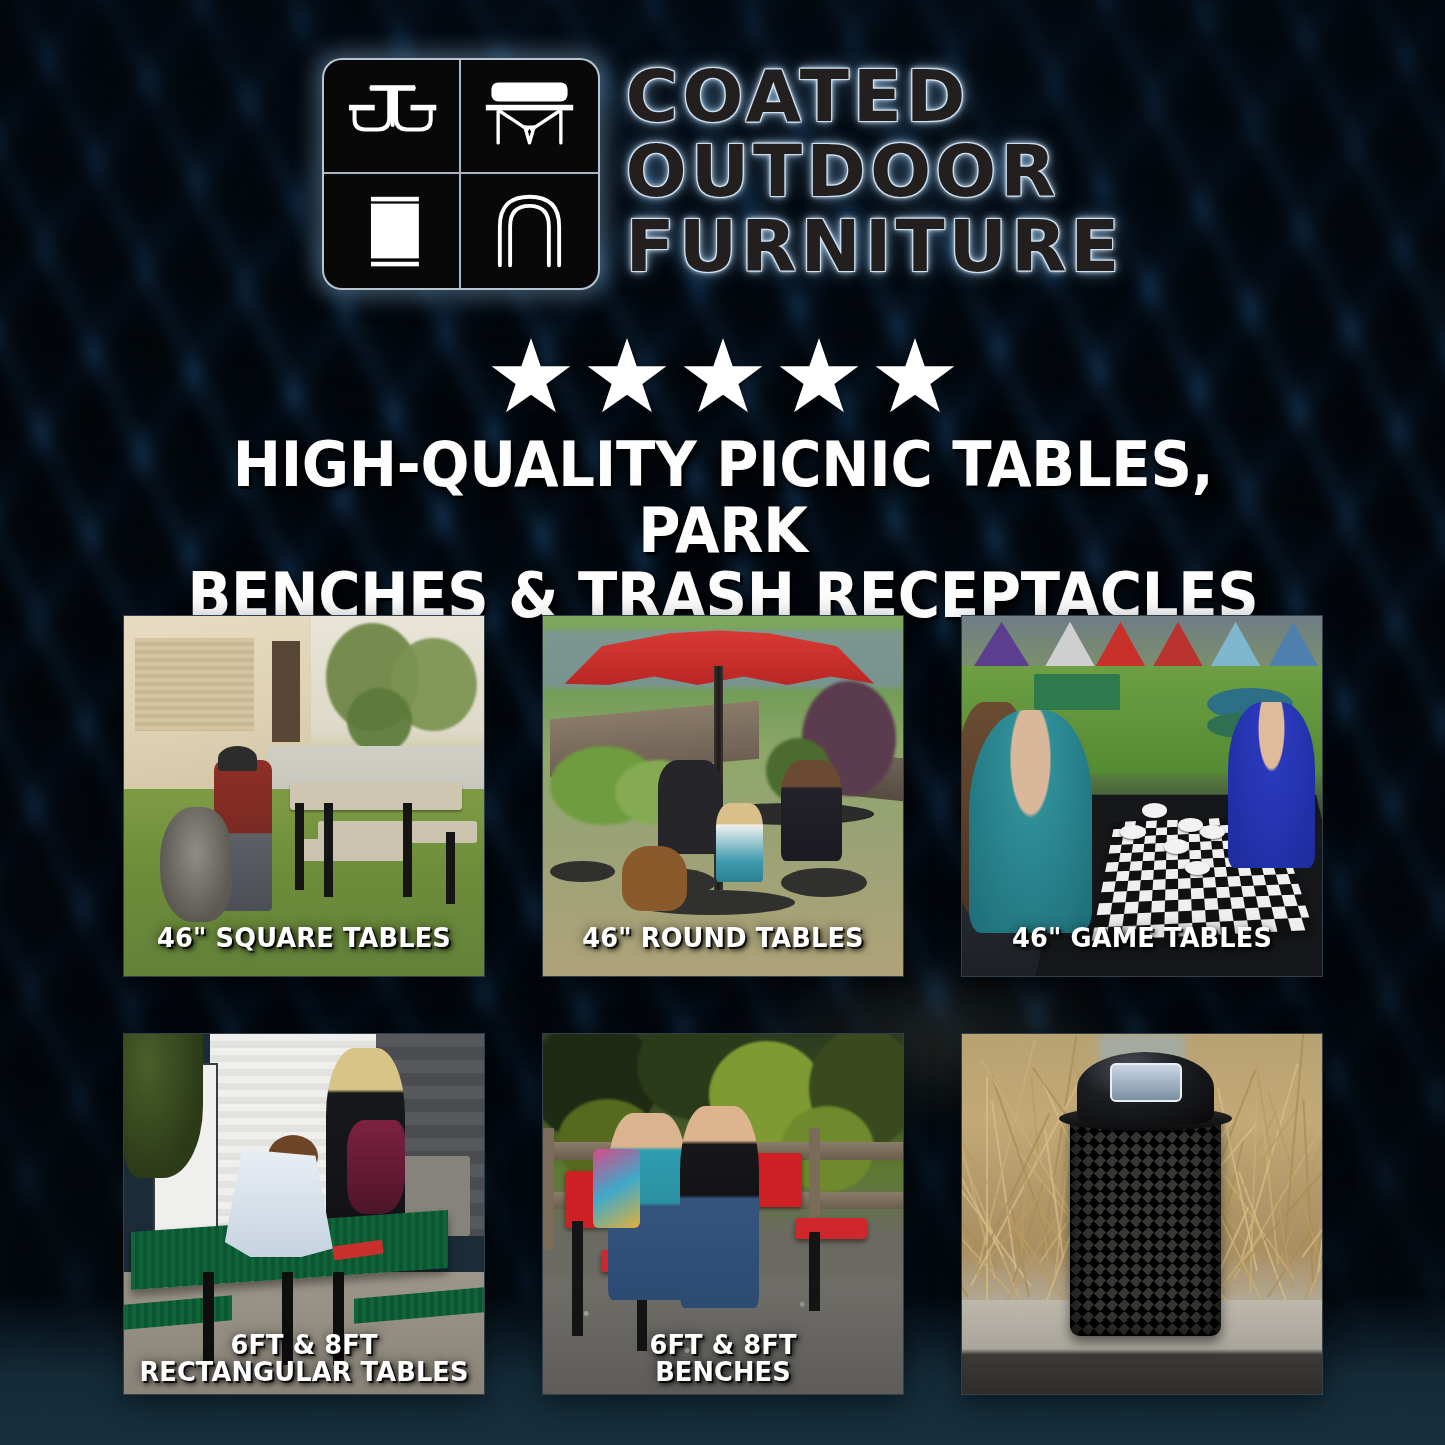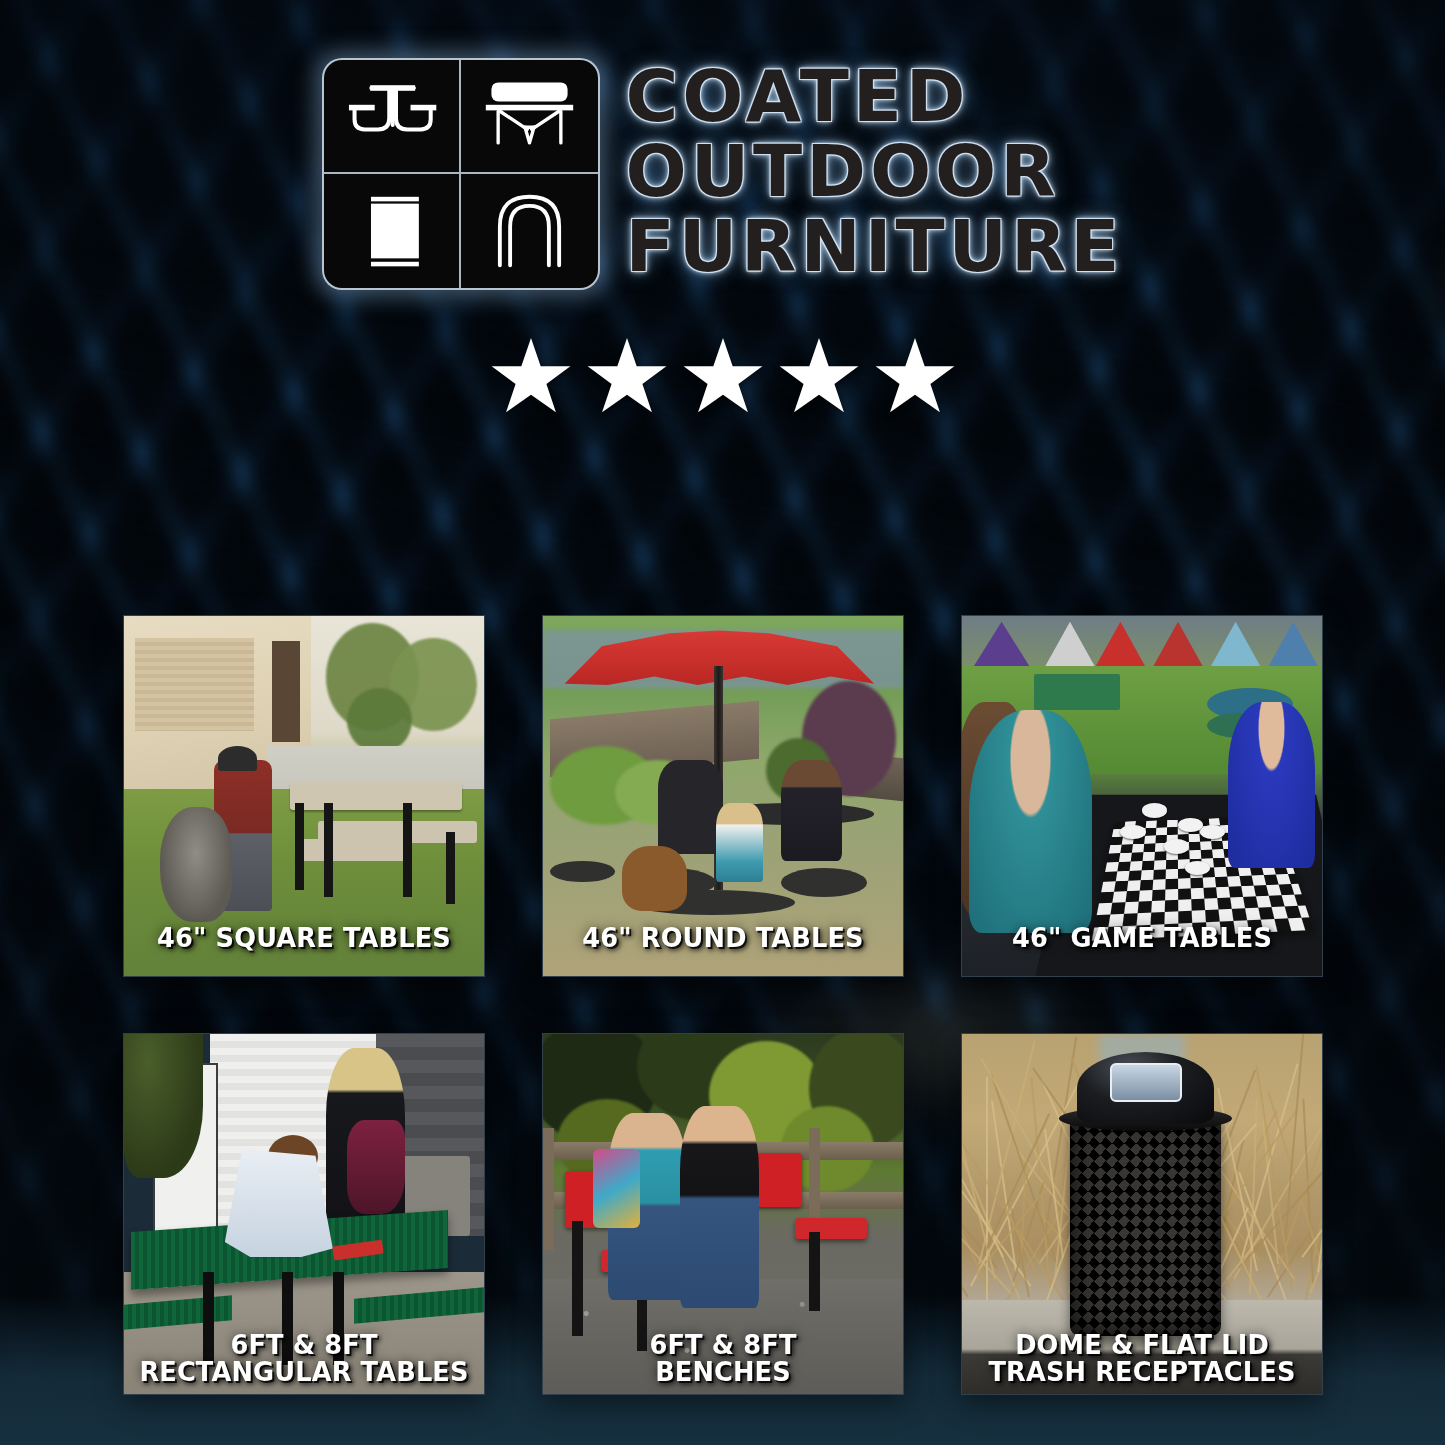--- a/index.html
+++ b/index.html
@@ -372,20 +372,24 @@
         <path d="M50 0 L61.8 34.5 L98 34.5 L68.8 56.0 L80.4 90.5 L50 69.0 L19.6 90.5 L31.2 56.0 L2 34.5 L38.2 34.5 Z" fill="#ffffff"></path>
       </svg>
       <svg class="star" viewBox="0 0 100 95">
         <path d="M50 0 L61.8 34.5 L98 34.5 L68.8 56.0 L80.4 90.5 L50 69.0 L19.6 90.5 L31.2 56.0 L2 34.5 L38.2 34.5 Z" fill="#ffffff"></path>
       </svg>
       <svg class="star" viewBox="0 0 100 95">
         <path d="M50 0 L61.8 34.5 L98 34.5 L68.8 56.0 L80.4 90.5 L50 69.0 L19.6 90.5 L31.2 56.0 L2 34.5 L38.2 34.5 Z" fill="#ffffff"></path>
       </svg>
     </div>
 
+  <div class="headline">
+    <span class="hl-line">HIGH-QUALITY PICNIC TABLES, PARK</span>
+    <span class="hl-line">BENCHES &amp; TRASH RECEPTACLES</span>
+  </div>
 
   <div class="grid">
 
     <div class="tile">
       <div class="photo t1-bg">
         <div class="t1-tree" style="left:56%;top:2%;width:26%;height:30%"></div>
         <div class="t1-tree" style="left:74%;top:6%;width:24%;height:26%;background:#7b9350"></div>
         <div class="t1-tree" style="left:62%;top:20%;width:18%;height:18%;background:#5c7a3a"></div>
         <div class="t1-house"></div>
         <div class="t1-garage"></div>
@@ -615,20 +619,16 @@
             <div style="position:absolute;left:42.39999999999998%;bottom:32%;width:2px;height:62%;background:#c9ae76;opacity:.75;transform:rotate(26deg);transform-origin:bottom center;"></div>
             <div style="position:absolute;left:49.69999999999993%;bottom:37%;width:2px;height:29%;background:#b99b62;opacity:.75;transform:rotate(-41deg);transform-origin:bottom center;"></div>
           </div>
         <div style="position:absolute;left:38%;top:0%;width:24%;height:12%;background:#8fb3cf;opacity:.5;filter:blur(4px)"></div>
         <div class="t6-path"></div>
         <div class="t6-can"></div>
         <div class="t6-rim"></div>
         <div class="t6-dome"></div>
         <div class="t6-open"></div>
       </div>
-      <div class="caption cap-2line">
-        <span>DOME &amp; FLAT LID</span>
-        <span>TRASH RECEPTACLES</span>
-      </div>
     </div>
 
   </div>
 </div>
 
 </body></html>

